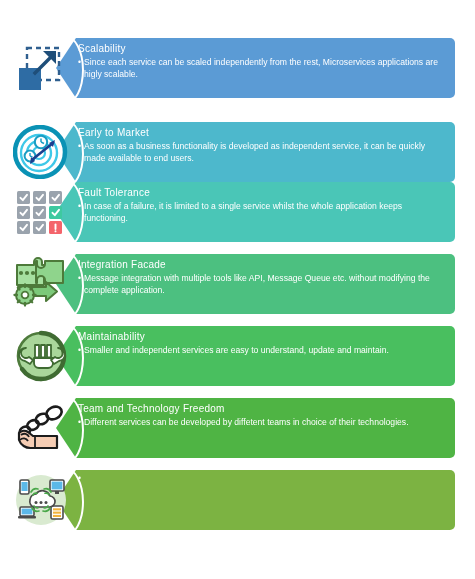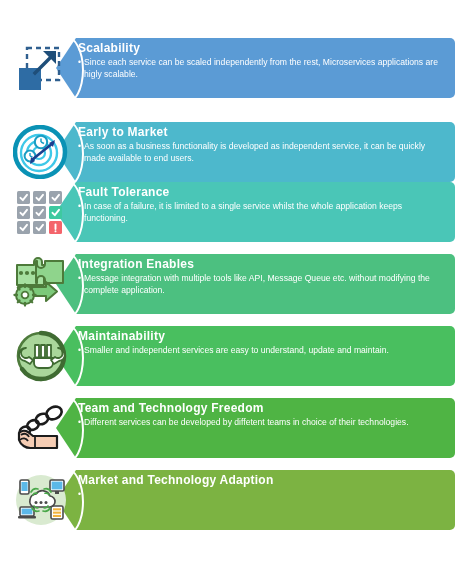--- a/index.html
+++ b/index.html
@@ -77,22 +77,22 @@
 
   .banner-text {
     position: absolute;
     left: 22px;
     top: 3px;
     right: 8px;
     z-index: 3;
     color: #ffffff;
   }
   .row-title {
-    font-size: 12px;
-    font-weight: bold;
+    font-size: 10px;
+    font-weight: normal;
     letter-spacing: 0.25px;
     line-height: 15px;
     margin: 0 0 1px 0;
     color: #ffffff;
     white-space: nowrap;
   }
   .row-desc {
     font-size: 8.6px;
     line-height: 11.6px;
     margin: 0;
@@ -225,21 +225,21 @@
           <line x1="18.5" y1="43.5" x2="20.2" y2="45.2"></line>
           <line x1="20.2" y1="30.8" x2="18.5" y2="32.5"></line>
           <line x1="7.5" y1="43.5" x2="5.8" y2="45.2"></line>
         </g>
       </svg>
     </div>
     <div class="banner">
       <div class="shape" style="background:#4cc080;"></div>
       <div class="arc"></div>
       <div class="banner-text">
-        <div class="row-title">Integration Enables</div>
+        <div class="row-title">Integration Facade</div>
         <div class="row-desc"><span class="bullet">•</span><span>Message integration with multiple tools like API, Message Queue etc. without modifying the complete application.</span></div>
       </div>
     </div>
   </div>
 
   <div class="row" style="top:322px;">
     <div class="icon-wrap">
       <svg width="56" height="54" viewBox="0 0 56 54" aria-hidden="true">
         <circle cx="28" cy="27" r="23" fill="#a9d69a" stroke="#4e7b3c" stroke-width="2.6"></circle>
         <path d="M28 4 a23 23 0 0 1 0 46" fill="none" stroke="#3f6b32" stroke-width="4.5" stroke-linecap="round"></path>
@@ -326,19 +326,18 @@
           <path d="M22 34 a3.4 3.4 0 0 0 4 1.8"></path>
           <path d="M38 36 a6 6 0 0 1 -7 3"></path>
           <path d="M36 34 a3.4 3.4 0 0 1 -4 1.8"></path>
         </g>
       </svg>
     </div>
     <div class="banner">
       <div class="shape" style="background:#7cb342;"></div>
       <div class="arc"></div>
       <div class="banner-text">
-        <div class="row-title">Market and Technology Adaption</div>
         <div class="row-desc"><span class="bullet">•</span></div>
       </div>
     </div>
   </div>
 
 </div>
 
 </body></html>

